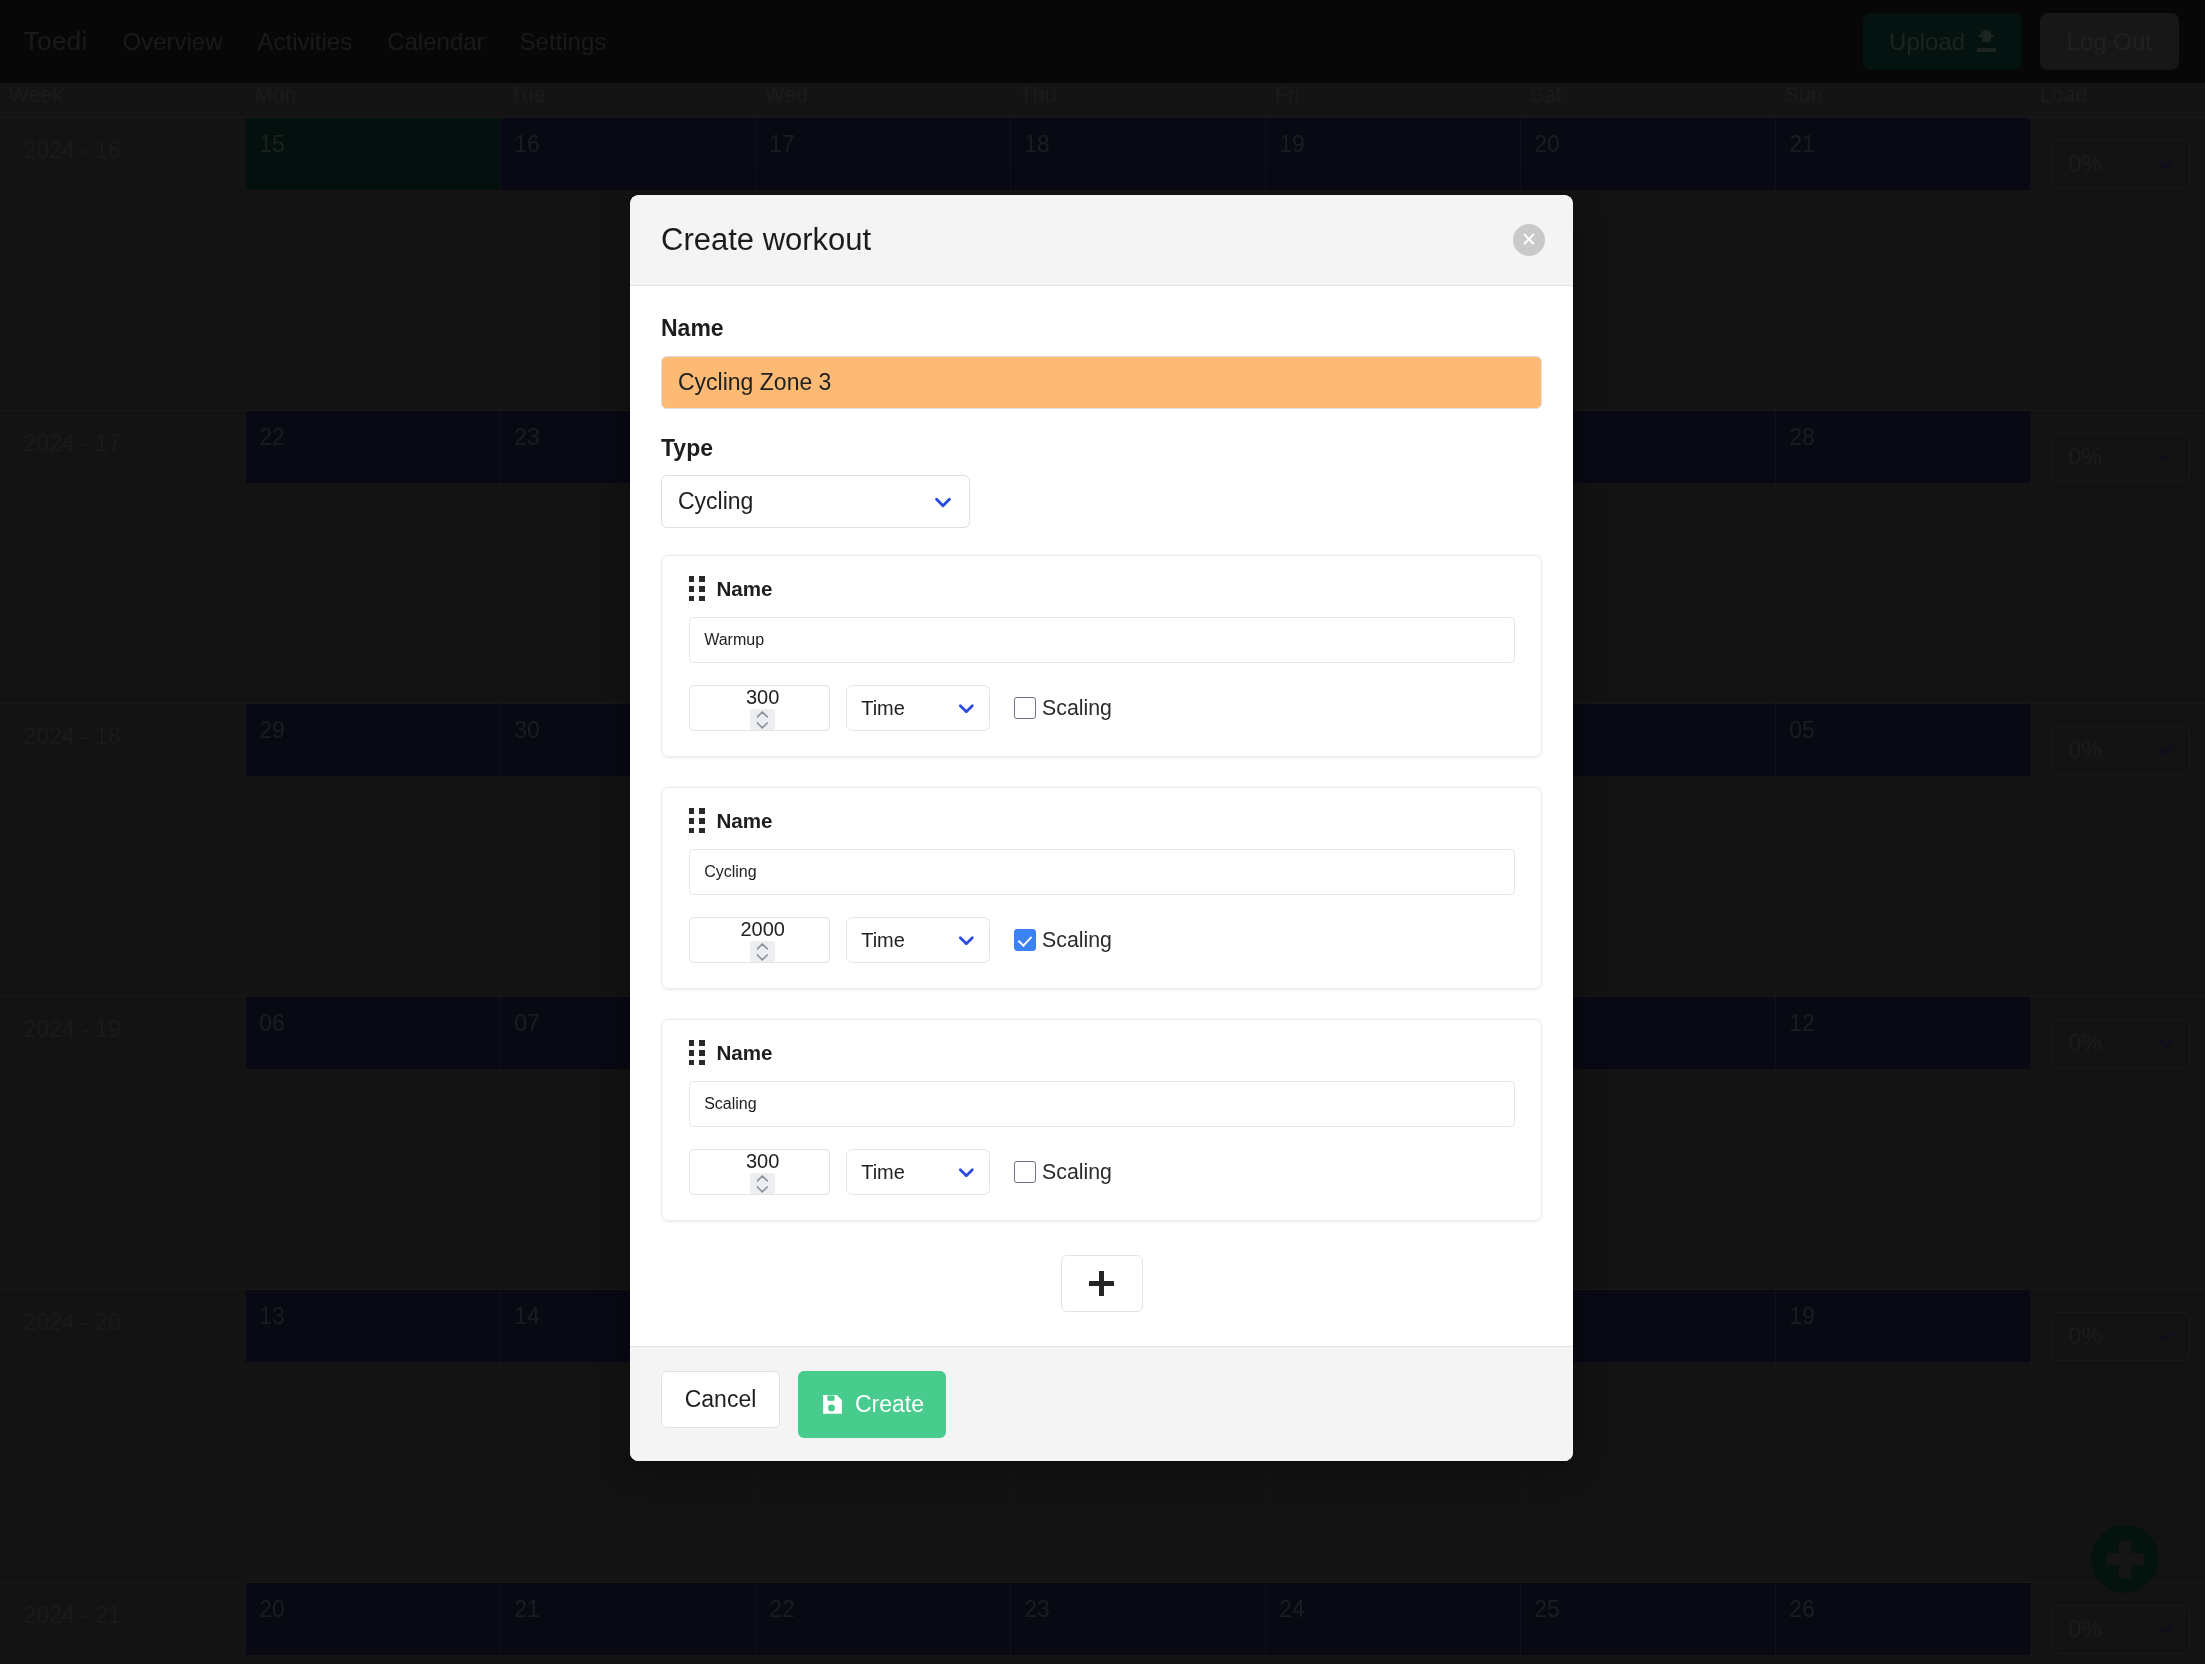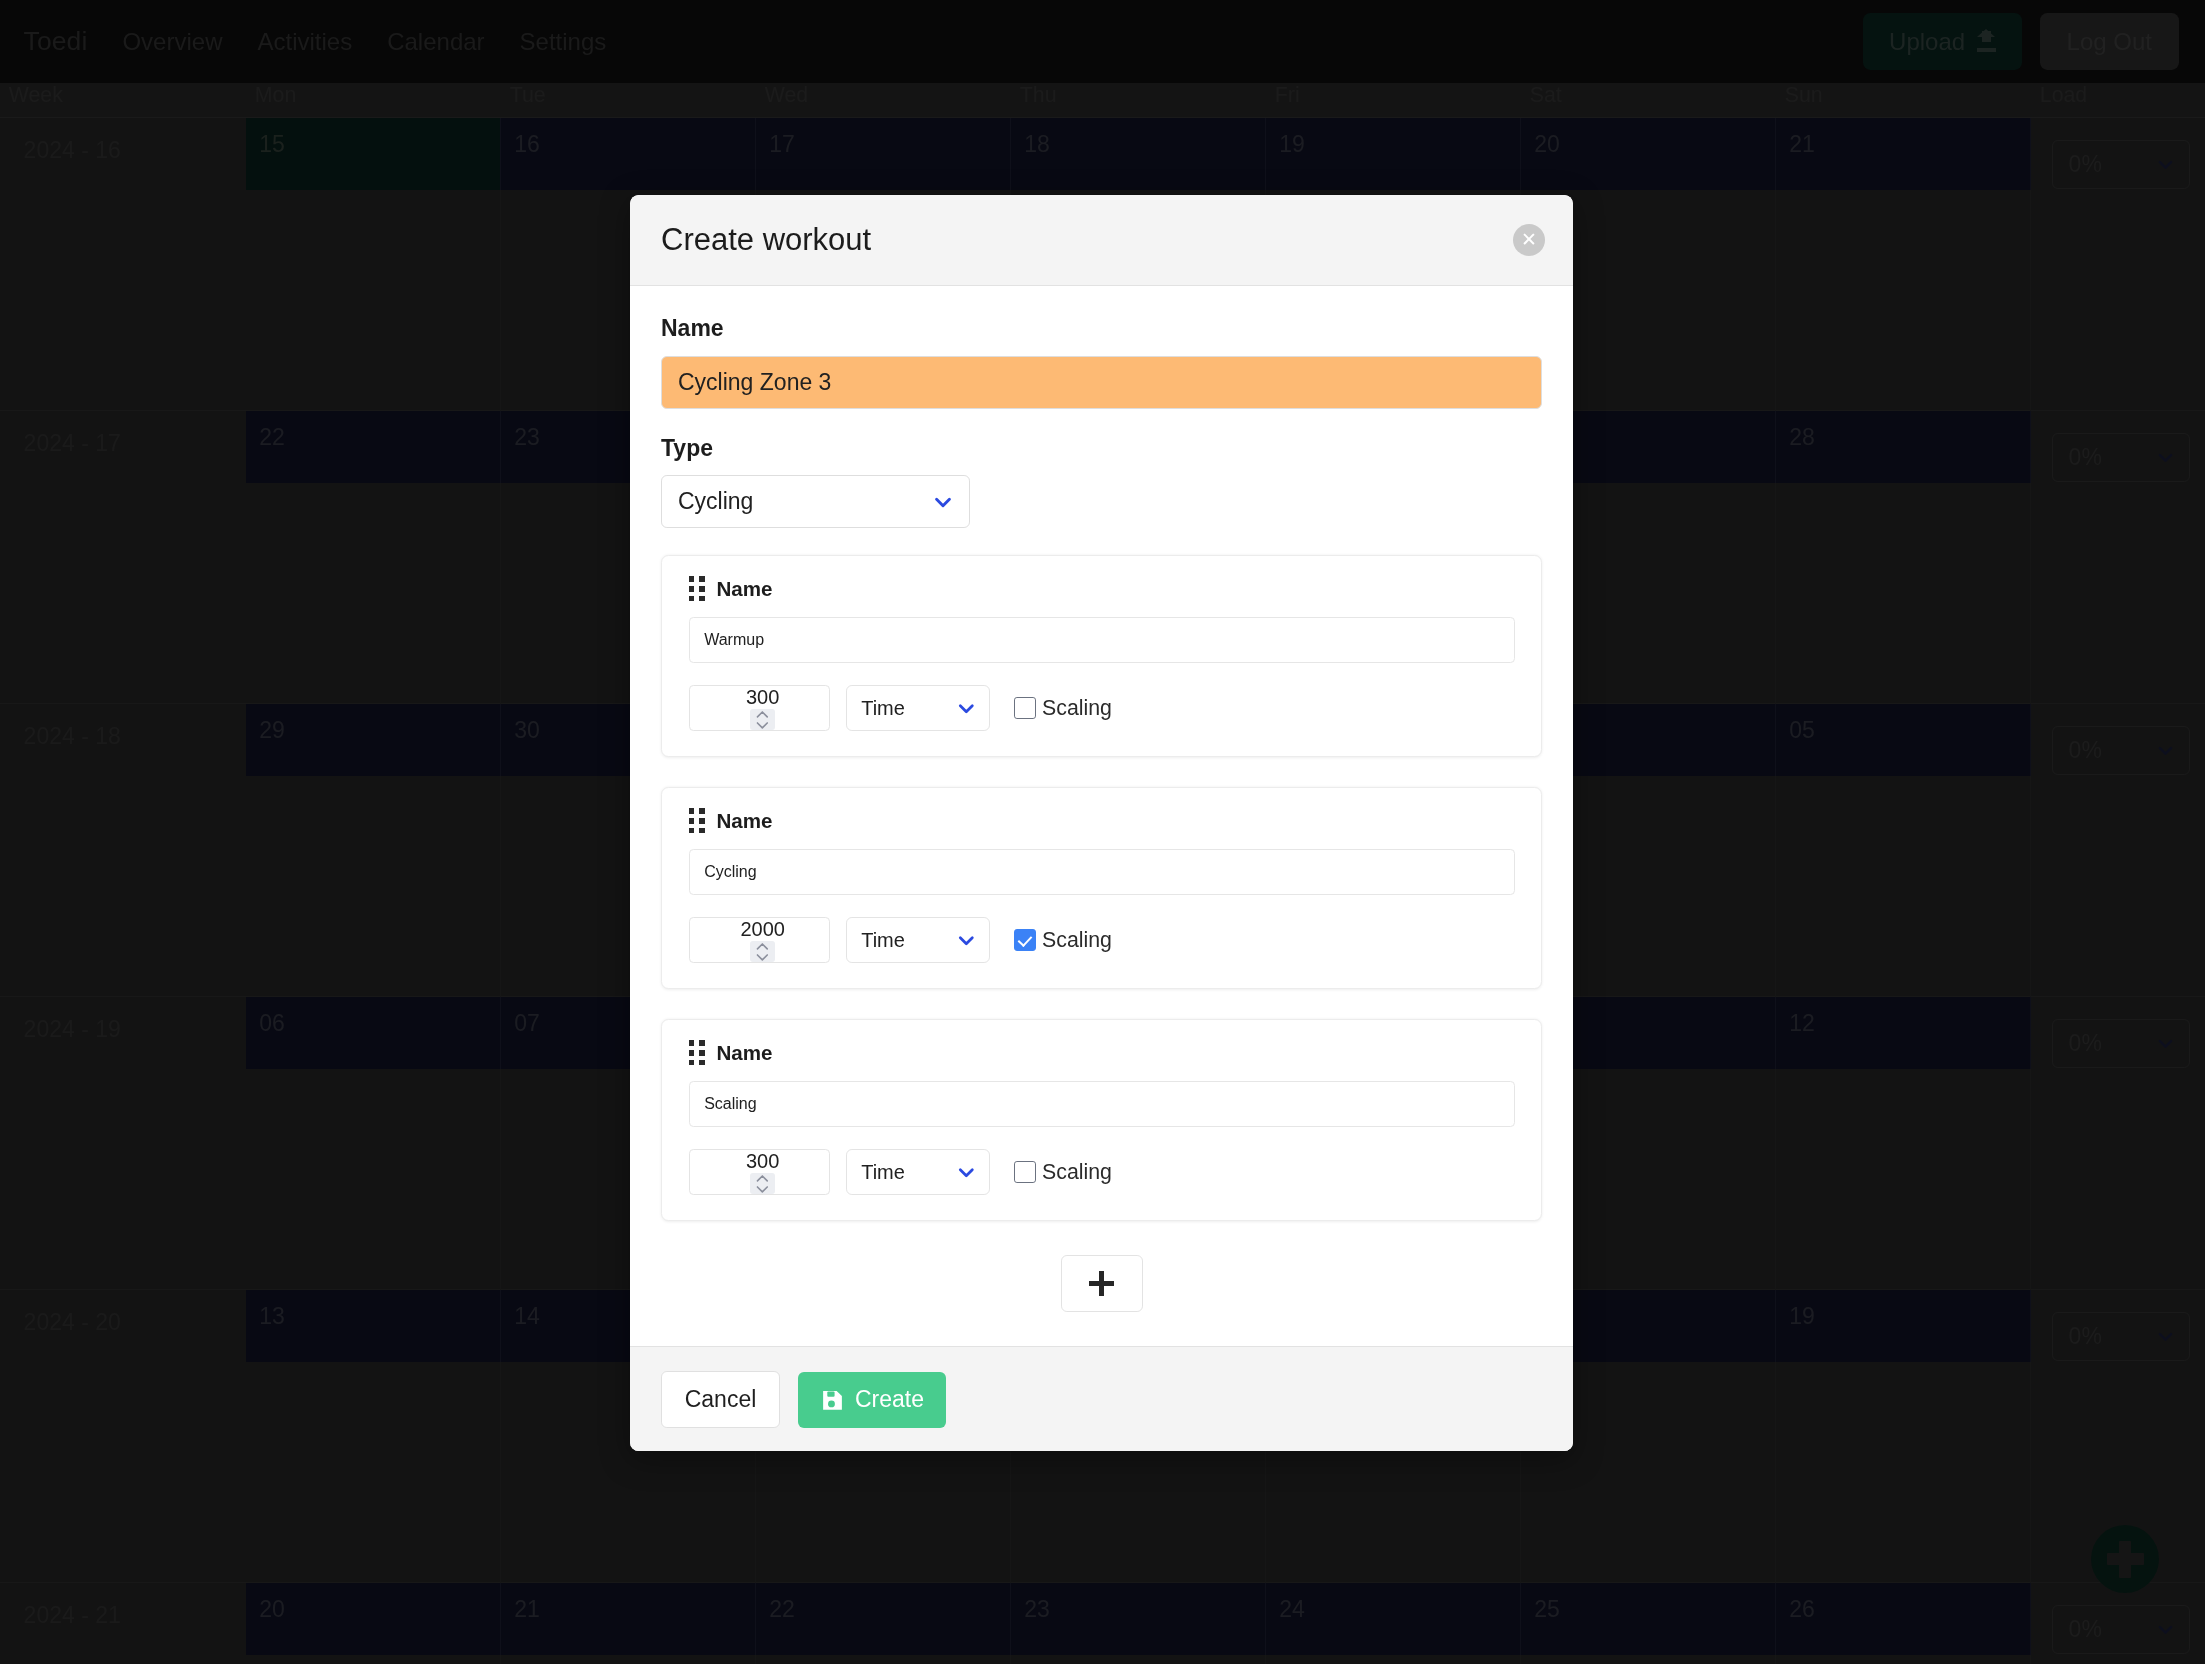--- a/index.html
+++ b/index.html
@@ -172,29 +172,29 @@
     width: 82px; height: 57px; border: 0.7px solid #e3e3e3; border-radius: 5.9px;
     background: #fff; display: flex; align-items: center; justify-content: center;
   }
   .add-plus { position: relative; width: 25px; height: 25px; }
   .add-plus::before, .add-plus::after { content: ""; position: absolute; background: #262626; }
   .add-plus::before { left: 0; top: 9.6px; width: 25px; height: 5.2px; }
   .add-plus::after  { top: 0; left: 9.6px; height: 25px; width: 5.2px; }
 
   .modal-footer {
     background: #f4f4f4; border-top: 0.7px solid #e2e2e2;
-    padding: 23.6px 31px; display: flex; align-items: flex-end; gap: 17.7px;
+    padding: 23.6px 31px; display: flex; align-items: flex-start; gap: 17.7px;
   }
   .btn-cancel {
     height: 57px; min-width: 119px; border: 0.7px solid #e0e0e0; border-radius: 5.9px;
     background: #fff; color: #1f1f1f; font-size: 23px;
     display: flex; align-items: center; justify-content: center;
   }
   .btn-create {
-    height: 56px; border-radius: 5.9px; background: #48cc8e; color: #fff; font-size: 23px;
+    height: 67px; border-radius: 5.9px; background: #48cc8e; color: #fff; font-size: 23px;
     display: flex; align-items: center; justify-content: center; gap: 10.3px; padding: 15px 22px;
   }
   .save-icon { width: 25px; height: 26.5px; }
 </style>
 </head>
 <body>
 
 <div id="app-root">
 
   <div id="navbar">

